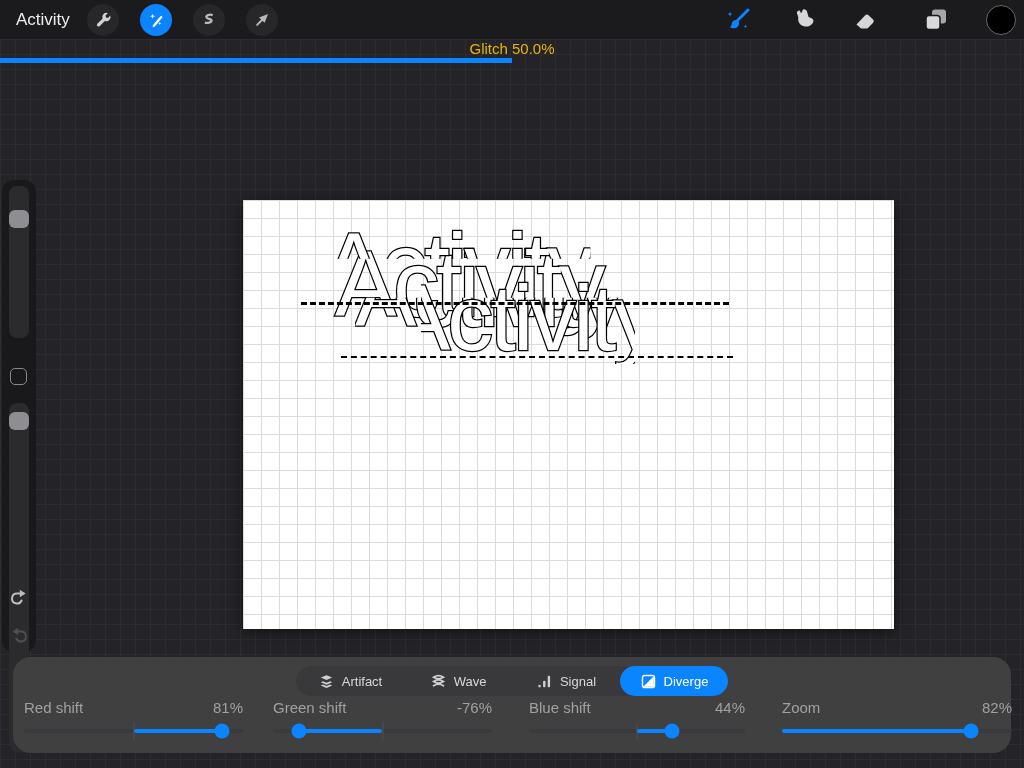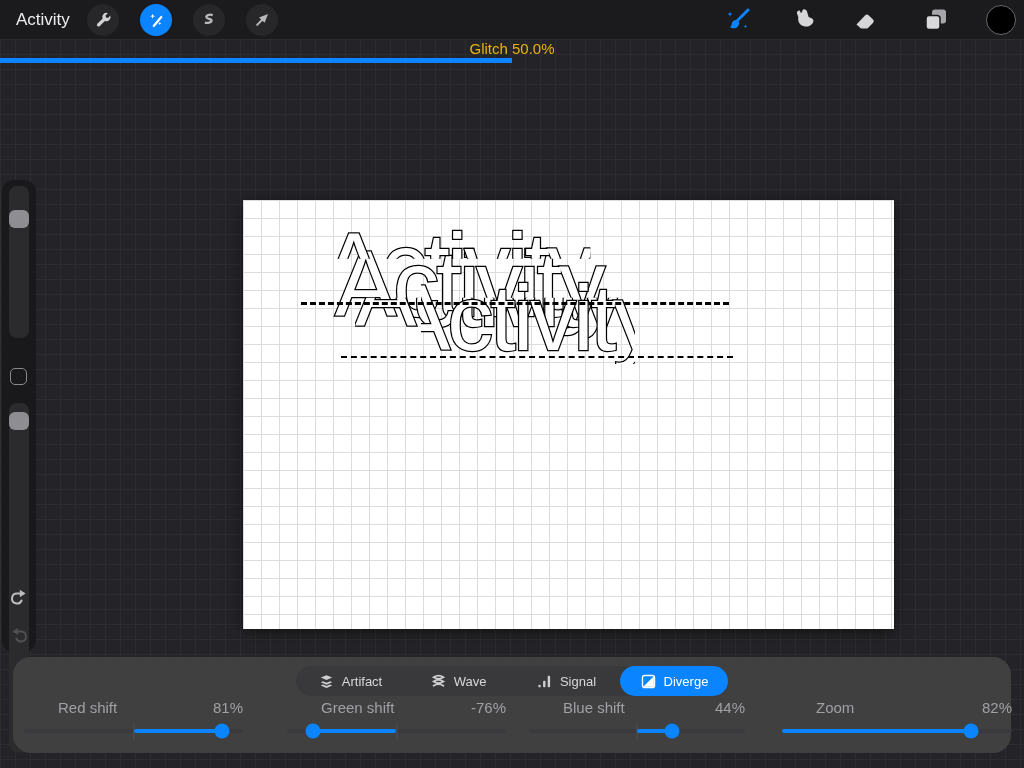--- a/index.html
+++ b/index.html
@@ -63,22 +63,22 @@
   .bottom-panel{position:absolute;left:13px;top:657px;width:998px;height:96px;background:#404040;
     border-radius:18px;z-index:20;}
   .segmented{position:absolute;left:283px;top:9px;width:432px;height:30px;background:#39393c;
     border-radius:15px;display:flex;}
   .segment{flex:1;display:flex;align-items:center;justify-content:center;gap:7px;
     border-radius:15px;color:#d8d8da;font-size:13px;cursor:default;}
   .segment.selected{background:#0a84ff;color:#fff;}
   .seg-icon{display:flex;align-items:center;}
 
   .slider-col{position:absolute;top:42px;}
-  .sc-0{left:11px;width:219px}.sc-1{left:274px;width:219px}.sc-2{left:516px;width:216px}.sc-3{left:769px;width:230px}
-  .slider-head{display:flex;justify-content:space-between;color:#a0a0a5;font-size:15px;margin-left:34px;}
+  .sc-0{left:11px;width:219px}.sc-1{left:260px;width:219px}.sc-2{left:516px;width:216px}.sc-3{left:769px;width:230px}
+  .slider-head{display:flex;justify-content:space-between;color:#a0a0a5;font-size:15px;}
   .slider-track{position:relative;height:4px;background:#3a3a3e;border-radius:2px;margin-top:13px;}
   .center-tick{position:absolute;left:50%;top:-7px;width:2px;height:18px;background:#47474b;
     transform:translateX(-50%);}
   .fill{position:absolute;top:0;height:4px;background:#0a84ff;border-radius:2px;}
   .thumb{position:absolute;top:50%;width:15px;height:15px;border-radius:50%;background:#0a84ff;
     transform:translate(-50%,-50%);}
 
   svg{display:block;}
 </style>
 </head>

